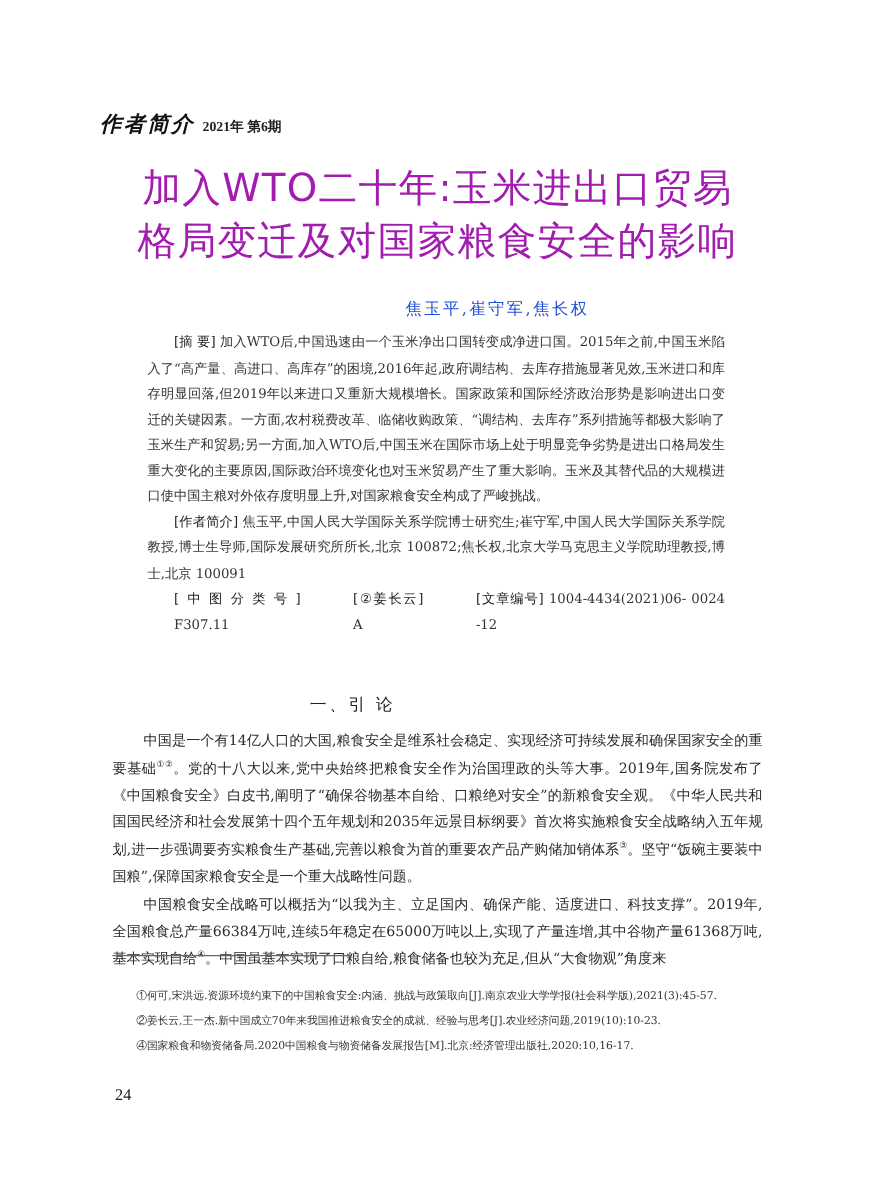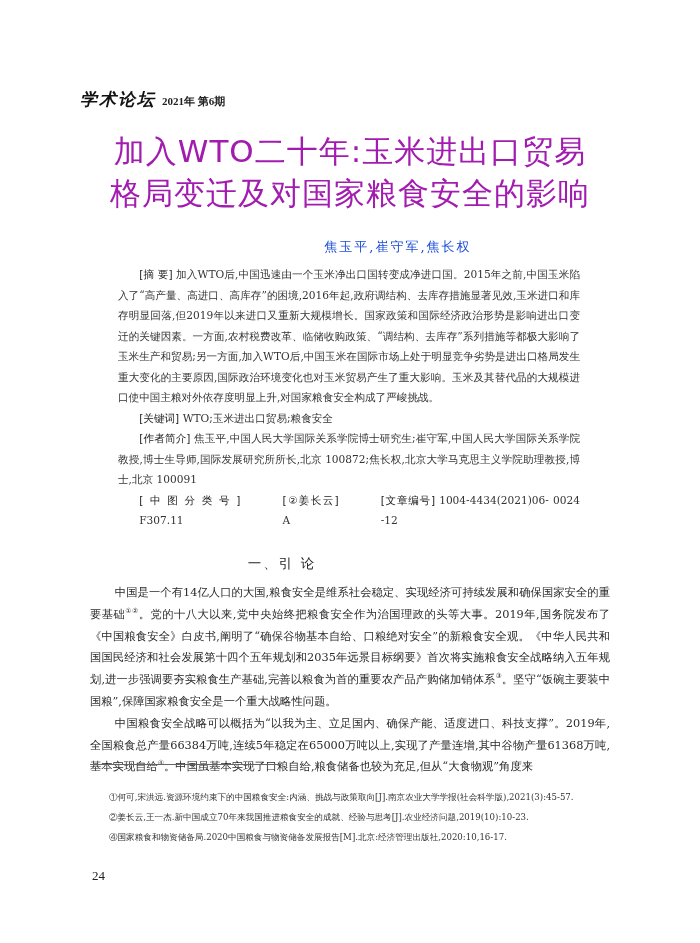--- a/index.html
+++ b/index.html
@@ -21,39 +21,35 @@
   sup { font-size: 7px; line-height: 0; }
   .divider { position: absolute; left: 90px; top: 764px; width: 190px; height: 0; border-top: 1px solid #666; }
   .footnotes { position: absolute; left: 90px; width: 520px; top: 770px; font-size: 8.6px; line-height: 16px; color: #333; margin-top: 19px; }
   .footnotes p { margin: 0 0 4px 0; text-indent: 2.2em; }
   .page-num { position: absolute; left: 92px; top: 868px; font-family: "Liberation Serif", serif; font-size: 13px; color: #222; }
 </style>
 </head>
 <body>
 
 <div class="header">
-  <span class="journal-logo">学术论坛</span>
+  <span class="journal-logo">作者简介</span>
   <span class="issue">2021年 第6期</span>
 </div>
 
 <div class="title">
   <div>加入WTO二十年:玉米进出口贸易</div>
   <div>格局变迁及对国家粮食安全的影响</div>
 </div>
 
 <div class="authors">焦玉平,崔守军,焦长权</div>
 
 <div class="block abstract">
   <div style="text-indent:2em">
     <span class="label">[摘  要]</span>
     <span>加入WTO后,中国迅速由一个玉米净出口国转变成净进口国。2015年之前,中国玉米陷入了“高产量、高进口、高库存”的困境,2016年起,政府调结构、去库存措施显著见效,玉米进口和库存明显回落,但2019年以来进口又重新大规模增长。国家政策和国际经济政治形势是影响进出口变迁的关键因素。一方面,农村税费改革、临储收购政策、“调结构、去库存”系列措施等都极大影响了玉米生产和贸易;另一方面,加入WTO后,中国玉米在国际市场上处于明显竞争劣势是进出口格局发生重大变化的主要原因,国际政治环境变化也对玉米贸易产生了重大影响。玉米及其替代品的大规模进口使中国主粮对外依存度明显上升,对国家粮食安全构成了严峻挑战。</span>
-  </div>
-  <div style="text-indent:2em">
-    <span class="label">[关键词]</span>
-    <span>WTO;玉米进出口贸易;粮食安全</span>
   </div>
   <div style="text-indent:2em">
     <span class="label">[作者简介]</span>
     <span>焦玉平,中国人民大学国际关系学院博士研究生;崔守军,中国人民大学国际关系学院教授,博士生导师,国际发展研究所所长,北京  100872;焦长权,北京大学马克思主义学院助理教授,博士,北京  100091</span>
   </div>
   <div style="padding-left:2em; display:flex;">
     <span style="margin-right:42px">
       <span class="label">[中图分类号]</span>
       <span>F307.11</span>
     </span>

